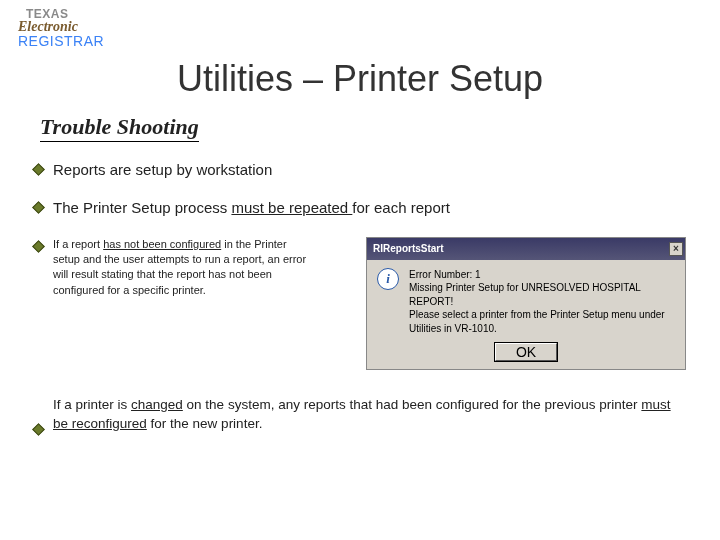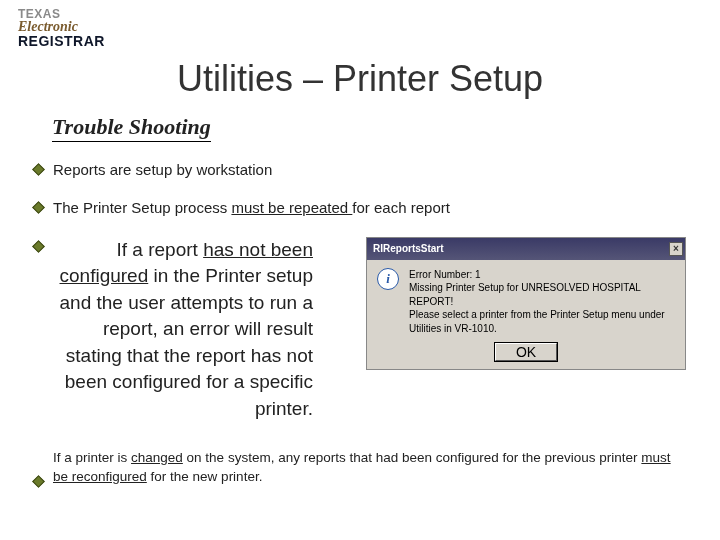--- a/index.html
+++ b/index.html
@@ -16,53 +16,54 @@
     position: absolute;
     top: 8px; left: 18px;
     line-height: 1;
   }
   .logo .texas {
     font-family: Arial, sans-serif;
     font-weight: 900;
     font-size: 12px;
     color: #8a8a8a;
     letter-spacing: 0.5px;
+    margin-left: 8px;
   }
   .logo .row2 {
     display: flex;
     align-items: flex-start;
     gap: 2px;
   }
   .logo .electronic {
     font-family: "Times New Roman", serif;
     font-style: italic;
     font-weight: 700;
     font-size: 14px;
     color: #7a5b2e;
   }
   .logo .registrar {
     font-family: Arial, sans-serif;
-    font-weight: 700;
+    font-weight: 400;
     font-size: 14px;
-    color: #0f172a;
+    color: #3b82f6;
     letter-spacing: 0.5px;
   }
   .title {
     position: absolute;
     top: 58px;
     left: 0; right: 0;
     text-align: center;
     font-family: Arial, sans-serif;
     font-size: 36px;
     color: #333;
   }
   .subtitle {
     position: absolute;
     top: 114px;
-    left: 52px;
+    left: 40px;
     font-family: "Times New Roman", serif;
     font-style: italic;
     font-weight: 700;
     font-size: 22px;
     border-bottom: 1.5px solid #000;
     padding-bottom: 1px;
   }
   .content {
     position: absolute;
     top: 160px;
@@ -108,23 +109,22 @@
     padding-right: 10px;
   }
   .u { text-decoration: underline; }
   .note-row {
     display: flex;
     align-items: flex-start;
     gap: 10px;
   }
   .note-left {
     width: 260px;
-    font-size: 19px;
+    font-size: 11px;
     line-height: 1.4;
-    text-align: right;
   }
   
   .dialog {
     width: 320px;
     margin-left: auto;
     border: 1px solid #888;
     background: #d8d4cc;
     font-family: Tahoma, Arial, sans-serif;
     font-size: 10px;
     color: #000;

